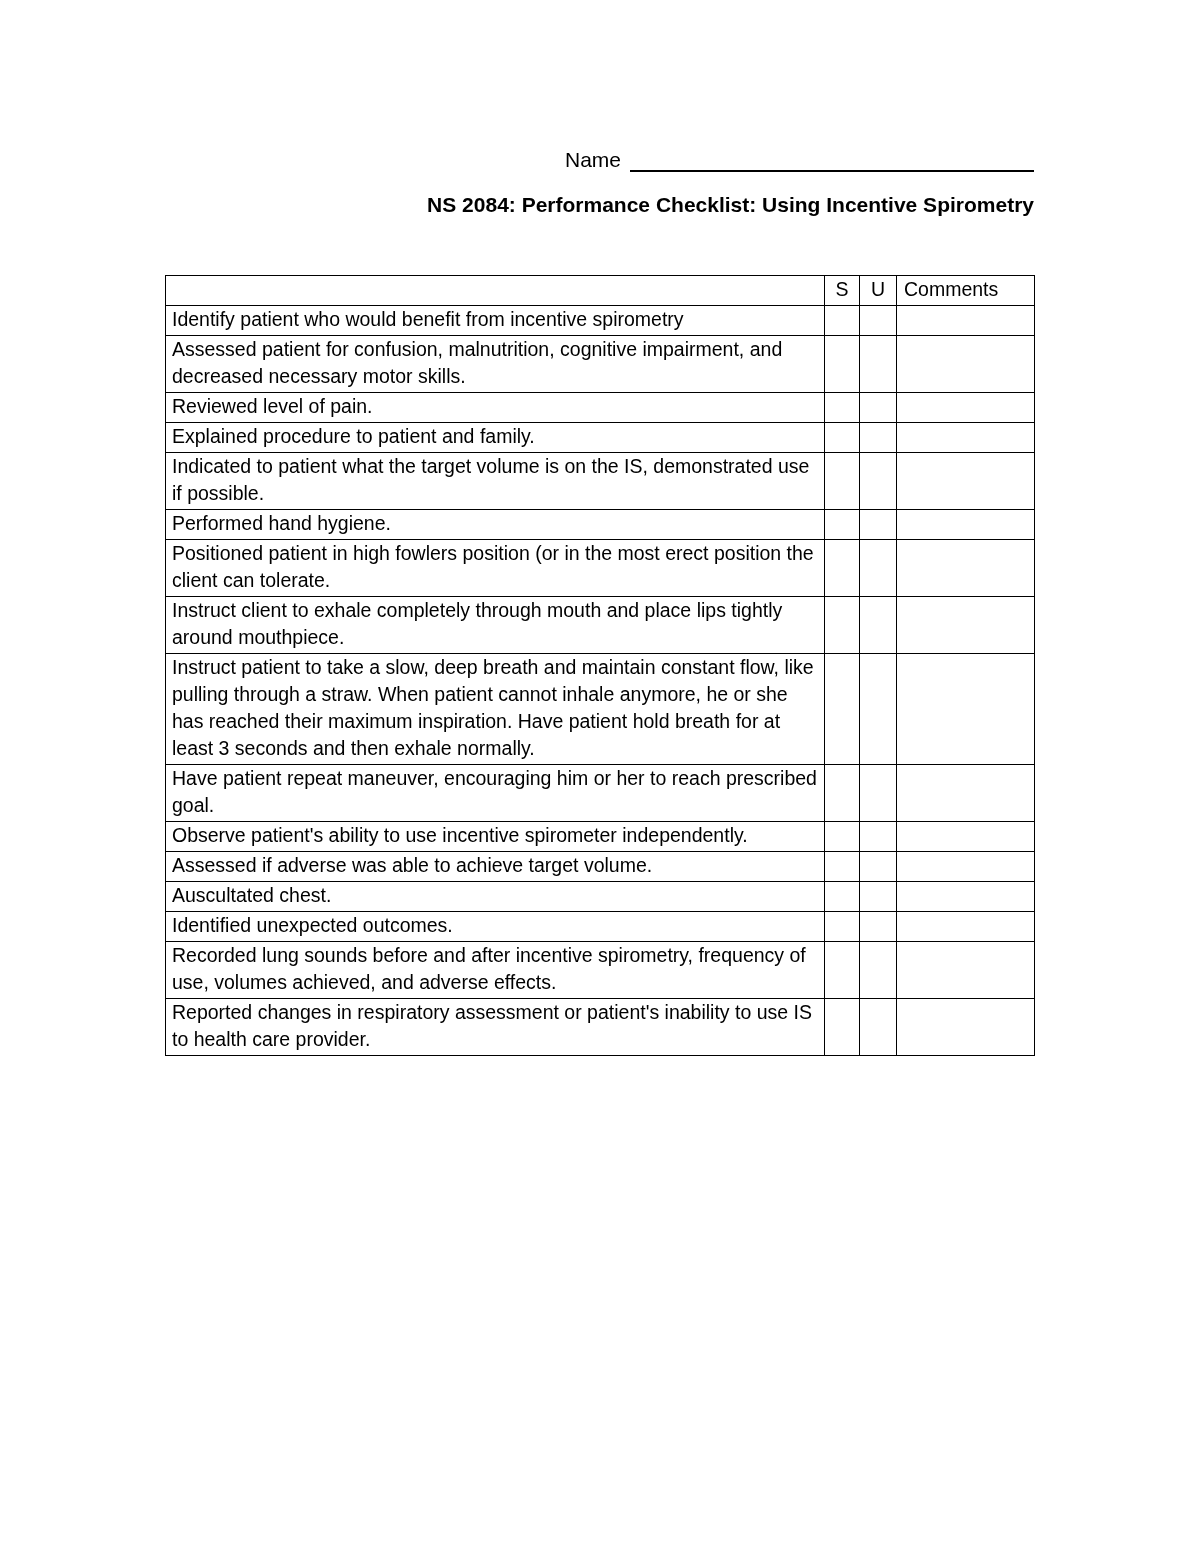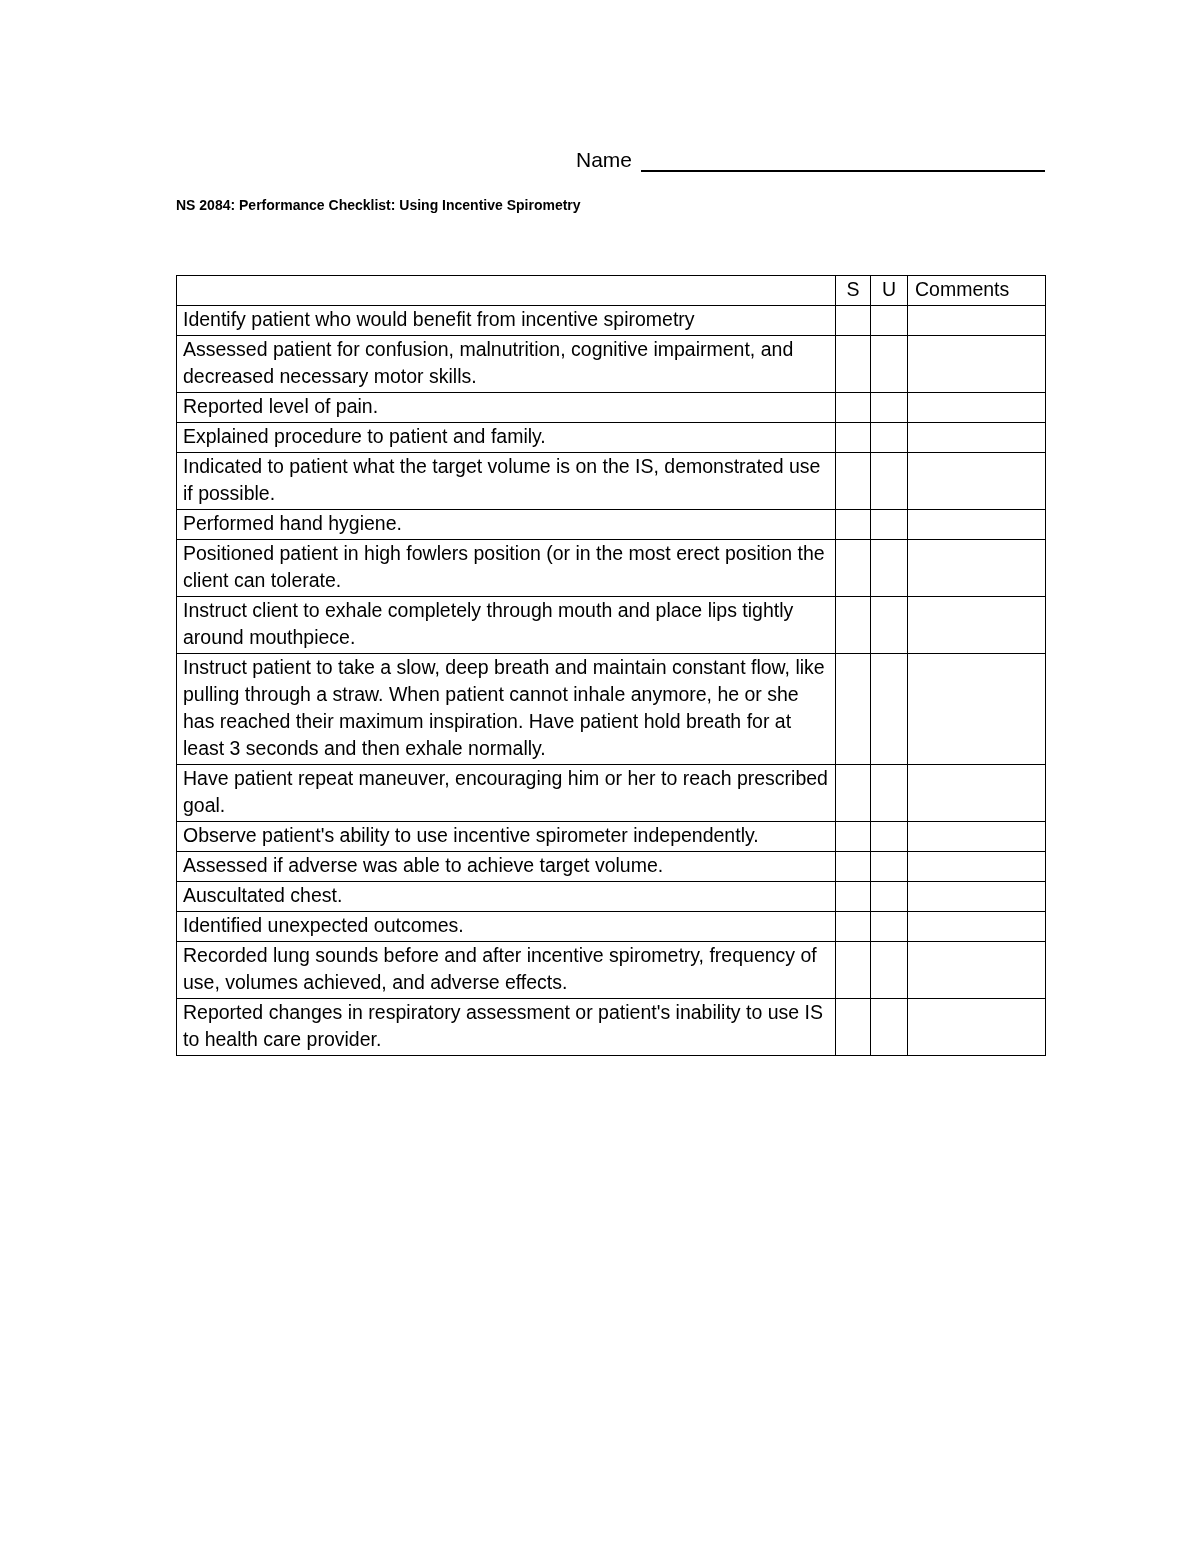--- a/index.html
+++ b/index.html
@@ -11,21 +11,21 @@
     width: 1200px;
     height: 1553px;
     font-family: "Liberation Sans", sans-serif;
     color: #000000;
     position: relative;
     overflow: hidden;
   }
 
   .page {
     position: absolute;
-    left: 12px;
+    left: 1px;
     top: 0;
     width: 1000px;
     height: 1553px;
   }
 
   
   .name-row {
     position: absolute;
     left: 164px;
     top: 140px;
@@ -48,22 +48,22 @@
     border-bottom: 2px solid #000000;
     height: 21px;
   }
 
   
   .doc-title {
     position: absolute;
     left: 164px;
     top: 192px;
     width: 869px;
-    text-align: left;
-    font-size: 14px;
+    text-align: right;
+    font-size: 21px;
     font-weight: bold;
     line-height: 26px;
     white-space: nowrap;
   }
 
   
   .checklist-table {
     position: absolute;
     left: 164px;
     top: 275px;
@@ -141,21 +141,21 @@
           <td class="mark-cell"></td>
           <td class="comment-cell"></td>
         </tr>
         <tr>
           <td class="step-cell">Assessed patient for confusion, malnutrition, cognitive impairment, and decreased necessary motor skills.</td>
           <td class="mark-cell"></td>
           <td class="mark-cell"></td>
           <td class="comment-cell"></td>
         </tr>
         <tr>
-          <td class="step-cell">Reported level of pain.</td>
+          <td class="step-cell">Reviewed level of pain.</td>
           <td class="mark-cell"></td>
           <td class="mark-cell"></td>
           <td class="comment-cell"></td>
         </tr>
         <tr>
           <td class="step-cell">Explained procedure to patient and family.</td>
           <td class="mark-cell"></td>
           <td class="mark-cell"></td>
           <td class="comment-cell"></td>
         </tr>

